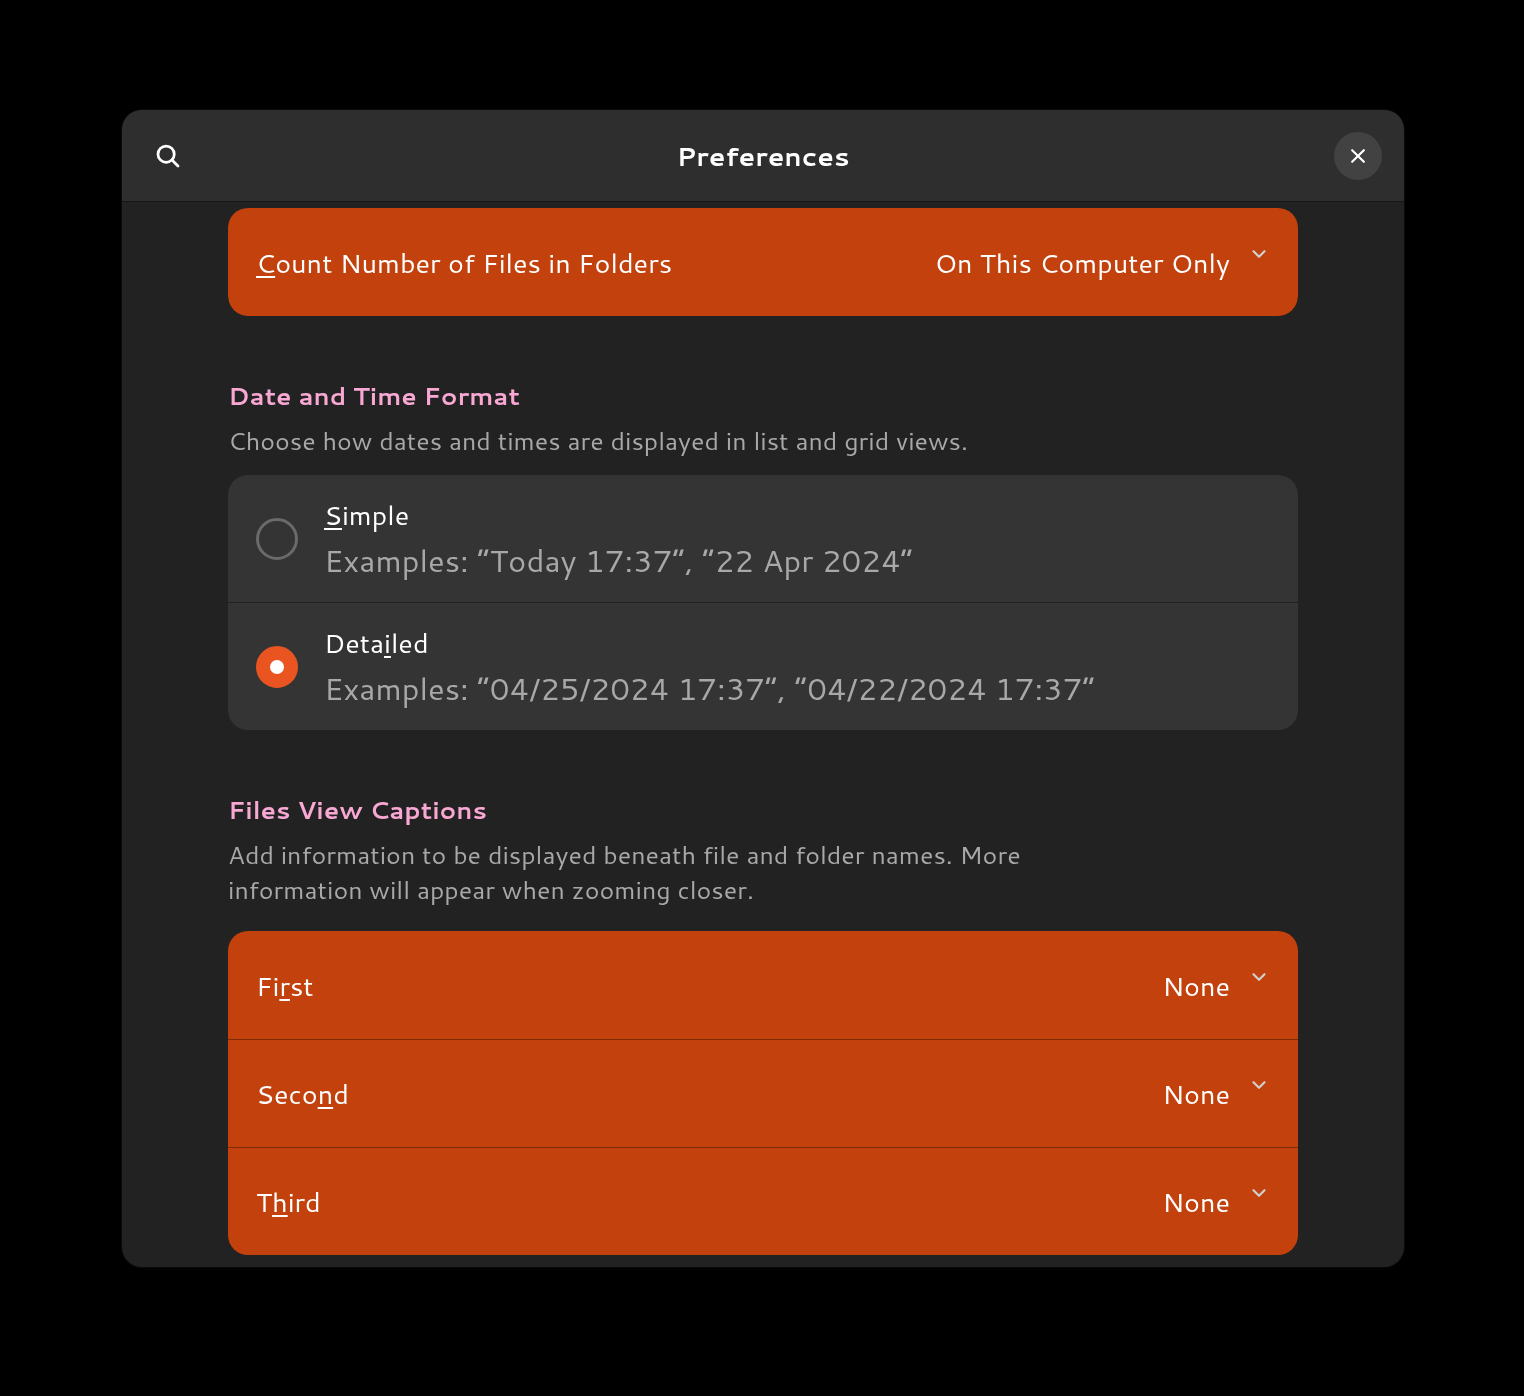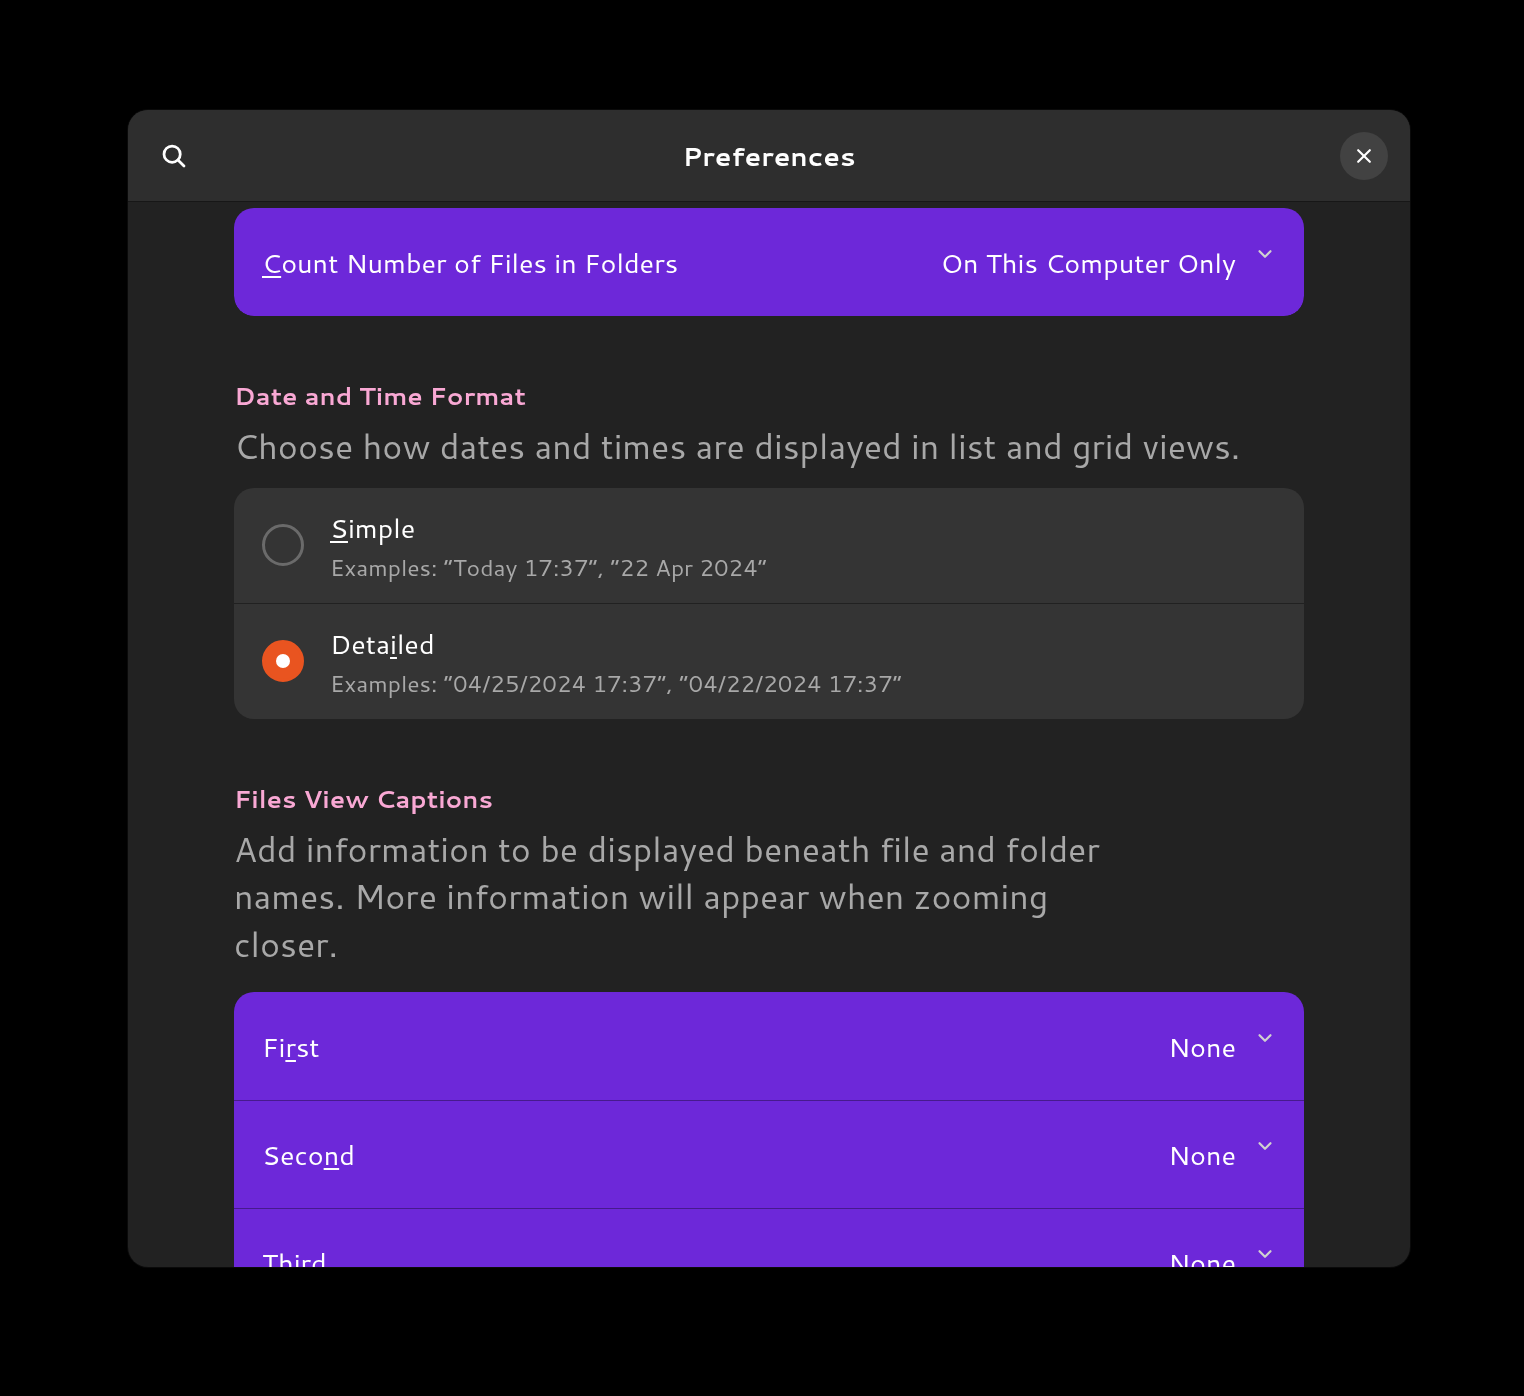--- a/index.html
+++ b/index.html
@@ -6,21 +6,21 @@
   html, body {
     margin: 0; padding: 0;
     width: 1524px; height: 1396px;
     background: #000;
     font-family: "Cantarell", "Ubuntu", "Segoe UI", -apple-system, sans-serif;
     color: #fff;
     -webkit-font-smoothing: antialiased;
   }
   .window {
     position: absolute;
-    left: 128px;
+    left: 122px;
     top: 110px;
     width: 1282px;
     height: 1157px;
     background: #222222;
     border-radius: 20px;
     overflow: hidden;
     box-shadow: 0 0 0 1px rgba(255,255,255,0.04);
   }
   .titlebar {
     height: 92px;
@@ -48,21 +48,21 @@
     display: flex; align-items:center; justify-content:center;
   }
   .content {
     padding: 0 106px 40px 106px;
     overflow-y: auto;
     height: calc(100% - 92px);
   }
 
   
   .row {
-    background: #6d28d9;
+    background: #c2410c;
     border-radius: 0;
     padding: 0 28px;
     min-height: 108px;
     display: flex;
     align-items: center;
     justify-content: space-between;
     font-size: 27px;
     color: #fff;
     border-top: 1px solid rgba(0,0,0,0.35);
   }
@@ -84,21 +84,21 @@
   }
   .chev svg { display:block; }
 
   .section-title {
     font-size: 25px;
     font-weight: 700;
     color: #f9a8d4;
     margin-top: 62px;
   }
   .section-sub {
-    font-size: 34px;
+    font-size: 25px;
     color: #a8a8a8;
     margin-top: 10px;
     line-height: 1.4;
   }
 
   
   .radio-row {
     background: #343434;
     padding: 20px 28px;
     display:flex;
@@ -121,21 +121,21 @@
   }
   .radio.selected::after {
     content:"";
     width: 14px; height:14px; border-radius:50%;
     background:#fff;
   }
   .radio-texts .rlabel {
     font-size: 27px; color:#fff;
   }
   .radio-texts .rsub {
-    font-size: 23px; color:#a8a8a8; margin-top:4px;
+    font-size: 31px; color:#a8a8a8; margin-top:4px;
   }
   .mn { text-decoration: underline; text-underline-offset: 3px; }
 
   .group.radios { margin-top: 17px; border-radius:20px; overflow:hidden; }
   .group.combos { border-radius:20px; overflow:hidden; }
 </style>
 </head>
 <body>
 
 <div class="window">

